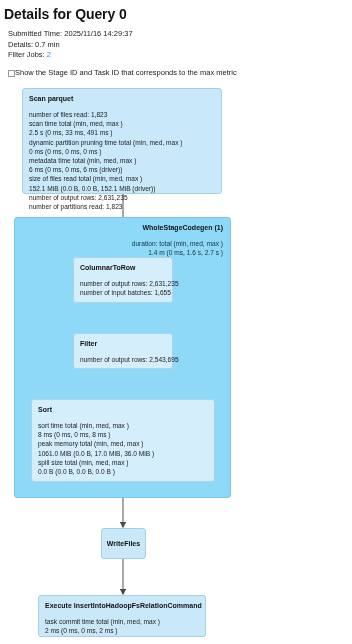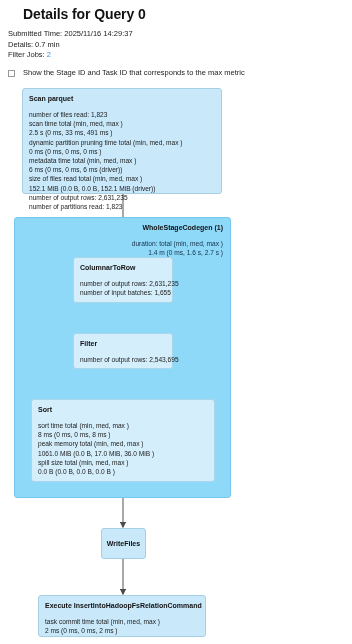--- a/index.html
+++ b/index.html
@@ -16,21 +16,21 @@
     overflow: hidden;
   }
   .page {
     position: relative;
     width: 352px;
     height: 644px;
   }
   
   .title {
     position: absolute;
-    left: 23px;
+    left: 4px;
     top: 6px;
     font-size: 14px;
     font-weight: bold;
     letter-spacing: -0.1px;
     color: #121212;
   }
   .meta {
     position: absolute;
     left: 8px;
     top: 29px;
@@ -43,21 +43,21 @@
   .meta .v { font-weight: normal; }
   .meta .link { color: #3b8dd4; }
   .checkrow {
     position: absolute;
     left: 8px;
     top: 68px;
     font-size: 7.5px;
     line-height: 10px;
     display: flex;
     align-items: center;
-    gap: 8px;
+    gap: 0;
     white-space: nowrap;
   }
   .checkrow input {
     width: 7px;
     height: 7px;
     margin: 0;
     -webkit-appearance: none;
     appearance: none;
     border: 1px solid #999;
     background: #fff;

